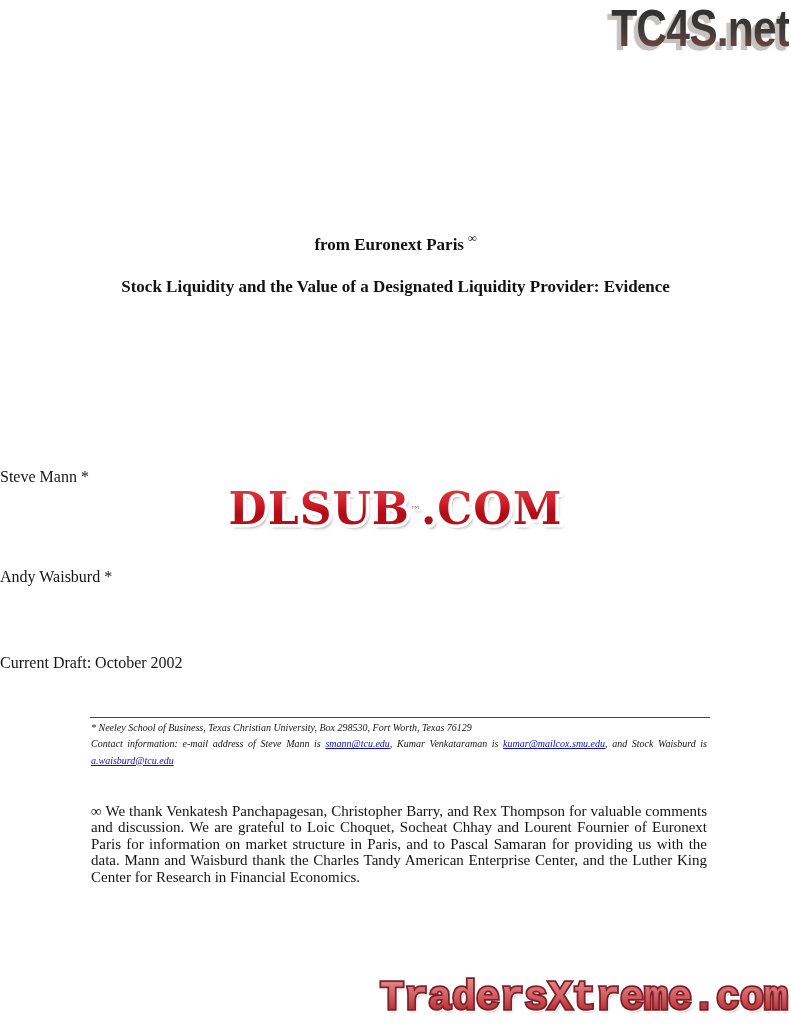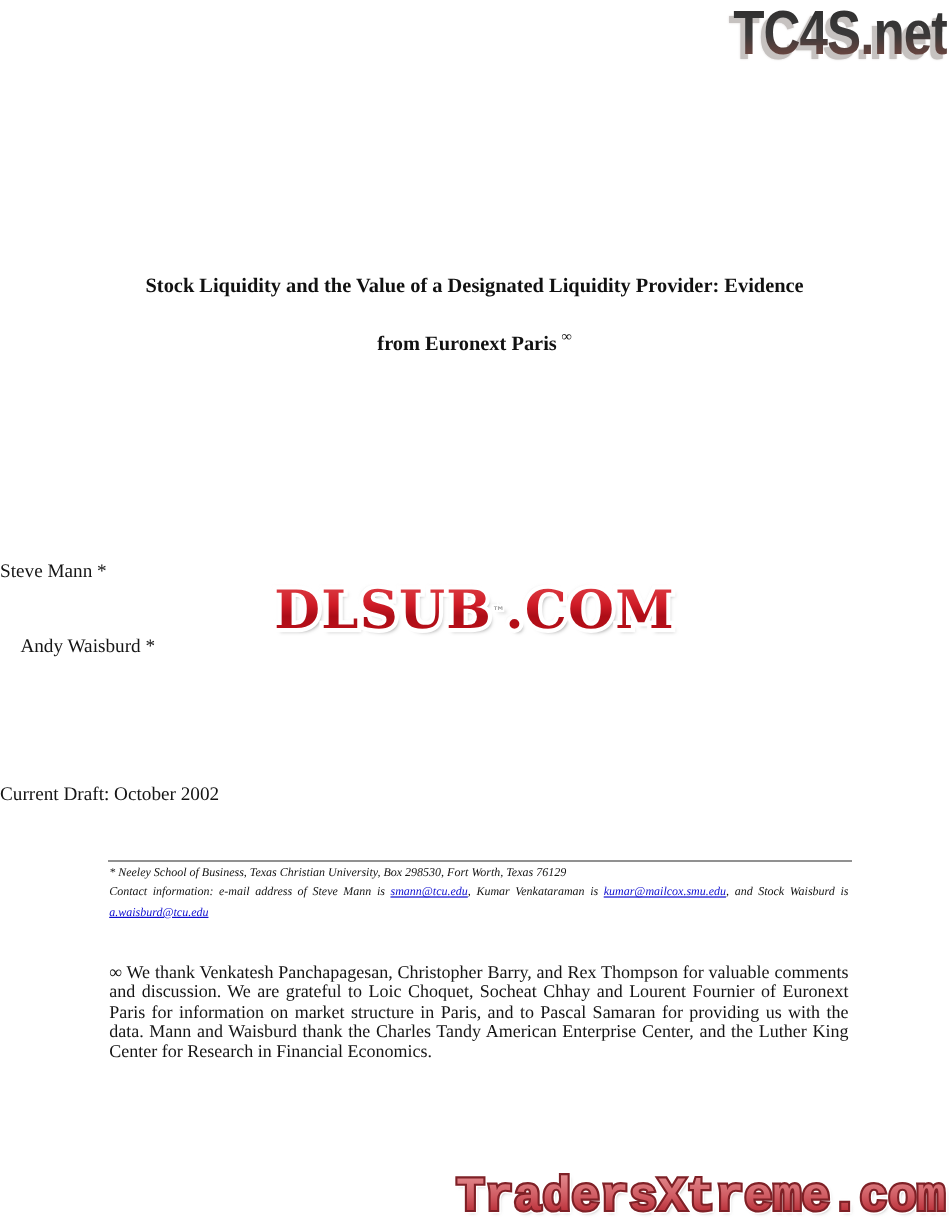--- a/index.html
+++ b/index.html
@@ -38,21 +38,21 @@
     position: absolute; top: 217px; left: 0; width: 100%;
     text-align: center;
     font-weight: bold; font-size: 17px; line-height: 42px;
     color: #111;
   }
   .title-sup { font-size: 12px; vertical-align: 8px; margin-left: 4px; font-weight: bold; }
 
   
   .center-line { position: absolute; left: 0; width: 100%; text-align: left; font-size: 16px; color: #151515; }
   .author1 { top: 468px; }
-  .author2 { top: 530px; padding-left: 17px; }
+  .author2 { top: 568px; }
   .draft-line { top: 654px; }
 
   
   .dlsub-wrap {
     position: absolute; top: 487px; left: 50%;
     transform: translateX(-50%);
   }
   .dlsub-layer {
     font-family: "DejaVu Serif", serif;
     font-weight: bold; font-size: 44px; letter-spacing: 1px;
@@ -119,22 +119,22 @@
 </style>
 </head>
 <body>
 
 <div class="tc4s-wrap">
   <div class="tc4s-layer tc4s-shadow">TC4S.net</div>
   <div class="tc4s-layer tc4s-front">TC4S.net</div>
 </div>
 
 <div class="title-block">
+  <div><span>from Euronext Paris</span><span class="title-sup">∞</span></div>
   <div>Stock Liquidity and the Value of a Designated Liquidity Provider: Evidence</div>
-  <div><span>from Euronext Paris</span><span class="title-sup">∞</span></div>
 </div>
 
 <div class="center-line author1">Steve Mann *</div>
 
 <div class="dlsub-wrap">
   <div class="dlsub-layer dlsub-back"><span>DLSUB</span><span class="dlsub-tm">™</span><span>.COM</span></div>
   <div class="dlsub-layer dlsub-front"><span class="dlsub-text">DLSUB</span><span class="dlsub-tm">™</span><span class="dlsub-text">.COM</span></div>
 </div>
 
 <div class="center-line author2">Andy Waisburd *</div>

